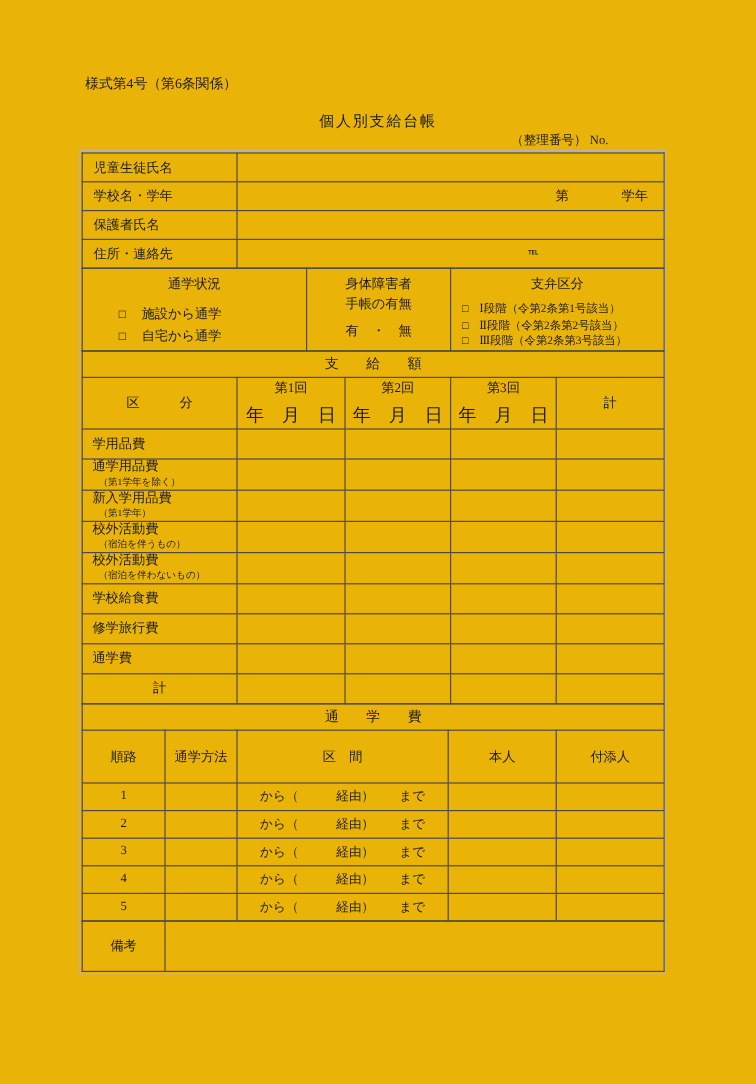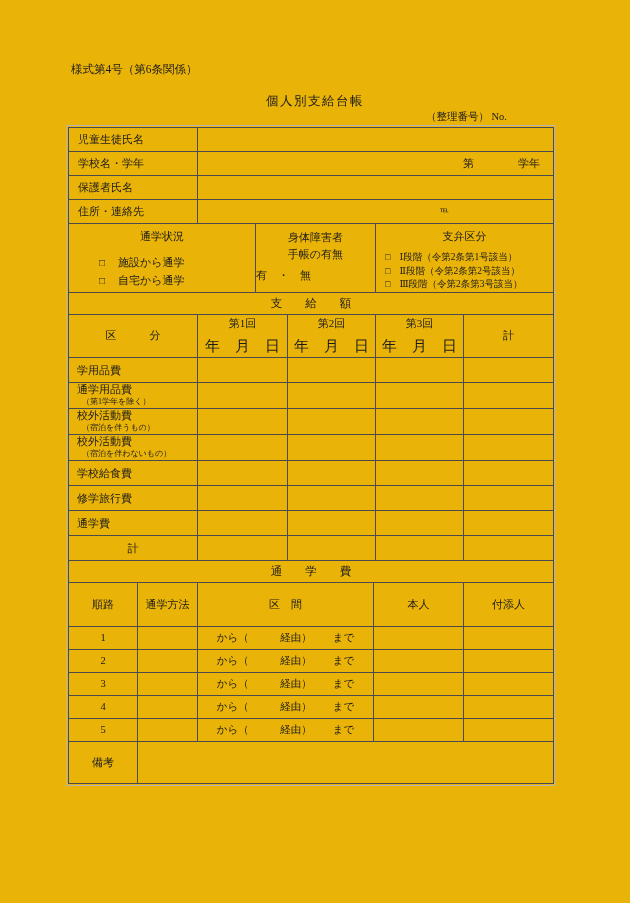--- a/index.html
+++ b/index.html
@@ -28,21 +28,21 @@
 
   
   .status-table tr { height:68px; }
   .status-cell { vertical-align:top; }
   .cell-title { text-align:center; padding-top:5px; font-size:11px; }
   .commute-options { margin-top:9px; padding-left:30px; }
   .option-line { height:18px; line-height:18px; white-space:nowrap; }
   .checkbox { display:inline-block; font-size:10px; margin-right:13px; }
   .disability-inner { display:flex; flex-direction:column; height:66px; }
   .disability-title { text-align:center; padding-top:5px; line-height:17px; }
-  .disability-choice { margin-top:auto; padding-bottom:7px; }
+  .disability-choice { margin-top:auto; text-align:center; padding-bottom:7px; }
   .category-options { margin-top:7px; padding-left:9px; }
   .category-line { height:13.5px; line-height:13.5px; font-size:9.5px; white-space:nowrap; }
   .category-line .checkbox { font-size:9px; margin-right:9px; }
 
   
   .section-title-row { height:22px; }
   .section-title-cell { text-align:center; font-size:11.5px; }
   .pay-head-row { height:43px; }
   .pay-head-cell { text-align:center; }
   .round-name { display:block; font-size:11px; margin-bottom:6px; }
@@ -182,20 +182,27 @@
             <td></td>
       </tr>
       <tr class="pay-row">
         <td class="pay-label"><span>通学用品費</span><span class="pay-note">（第1学年を除く）</span></td>
         <td></td>
             <td></td>
             <td></td>
             <td></td>
       </tr>
       <tr class="pay-row">
+        <td class="pay-label"><span>新入学用品費</span><span class="pay-note">（第1学年）</span></td>
+        <td></td>
+            <td></td>
+            <td></td>
+            <td></td>
+      </tr>
+      <tr class="pay-row">
         <td class="pay-label"><span>校外活動費</span><span class="pay-note">（宿泊を伴うもの）</span></td>
         <td></td>
             <td></td>
             <td></td>
             <td></td>
       </tr>
       <tr class="pay-row">
         <td class="pay-label"><span>校外活動費</span><span class="pay-note">（宿泊を伴わないもの）</span></td>
         <td></td>
             <td></td>

